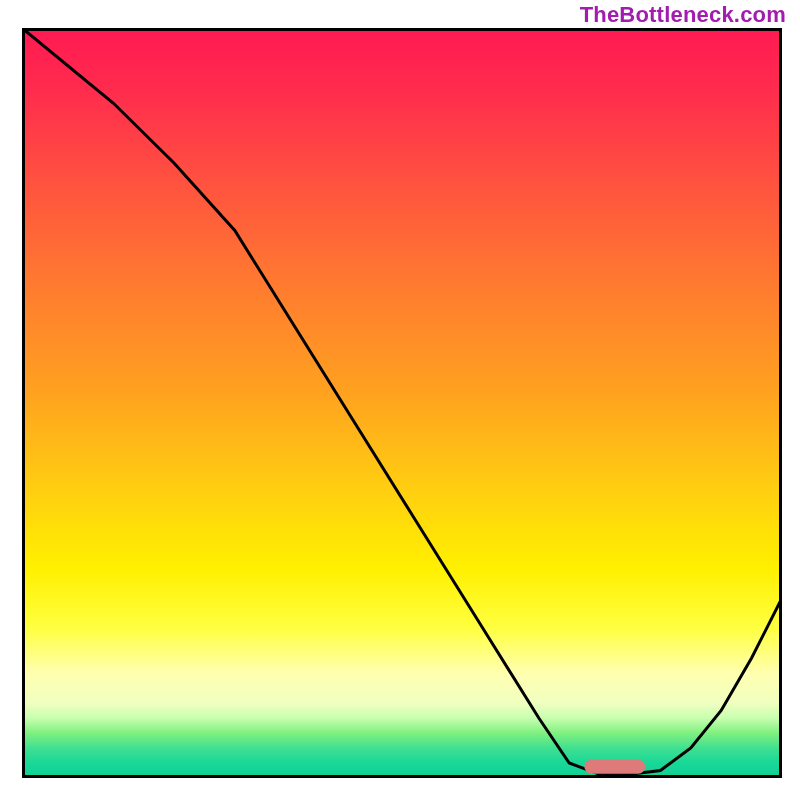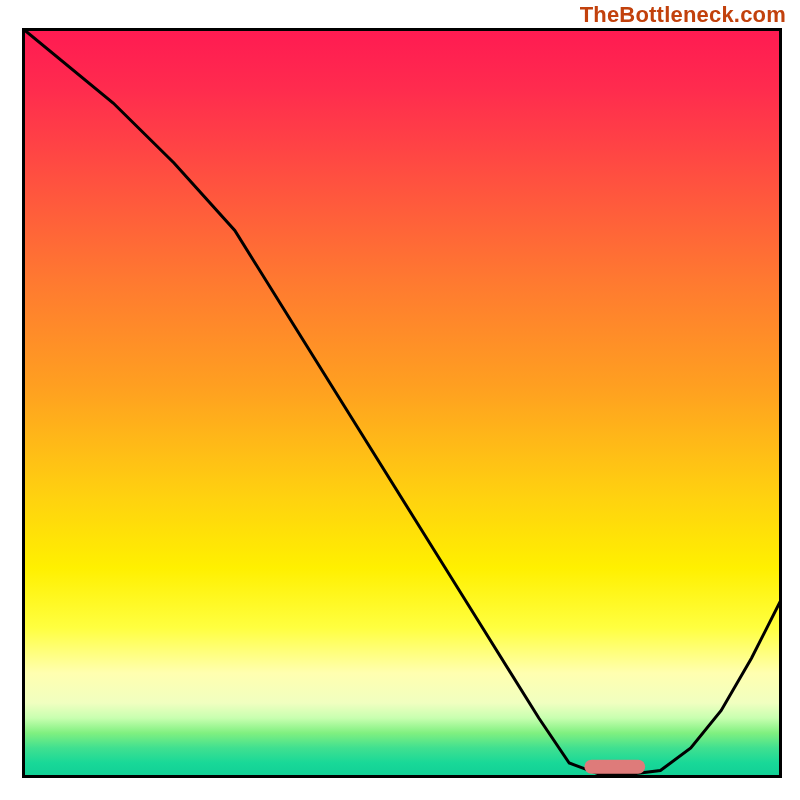--- a/index.html
+++ b/index.html
@@ -16,21 +16,21 @@
     width: 800px;
     height: 800px;
     box-sizing: border-box;
   }
   .watermark {
     position: absolute;
     top: 2px;
     right: 14px;
     font-size: 22px;
     font-weight: 600;
-    color: #c2410c;
+    color: #a21caf;
     z-index: 5;
     letter-spacing: 0.2px;
   }
   .plot-area {
     position: absolute;
     left: 22px;
     right: 18px;
     top: 28px;
     bottom: 22px;
     box-sizing: border-box;

